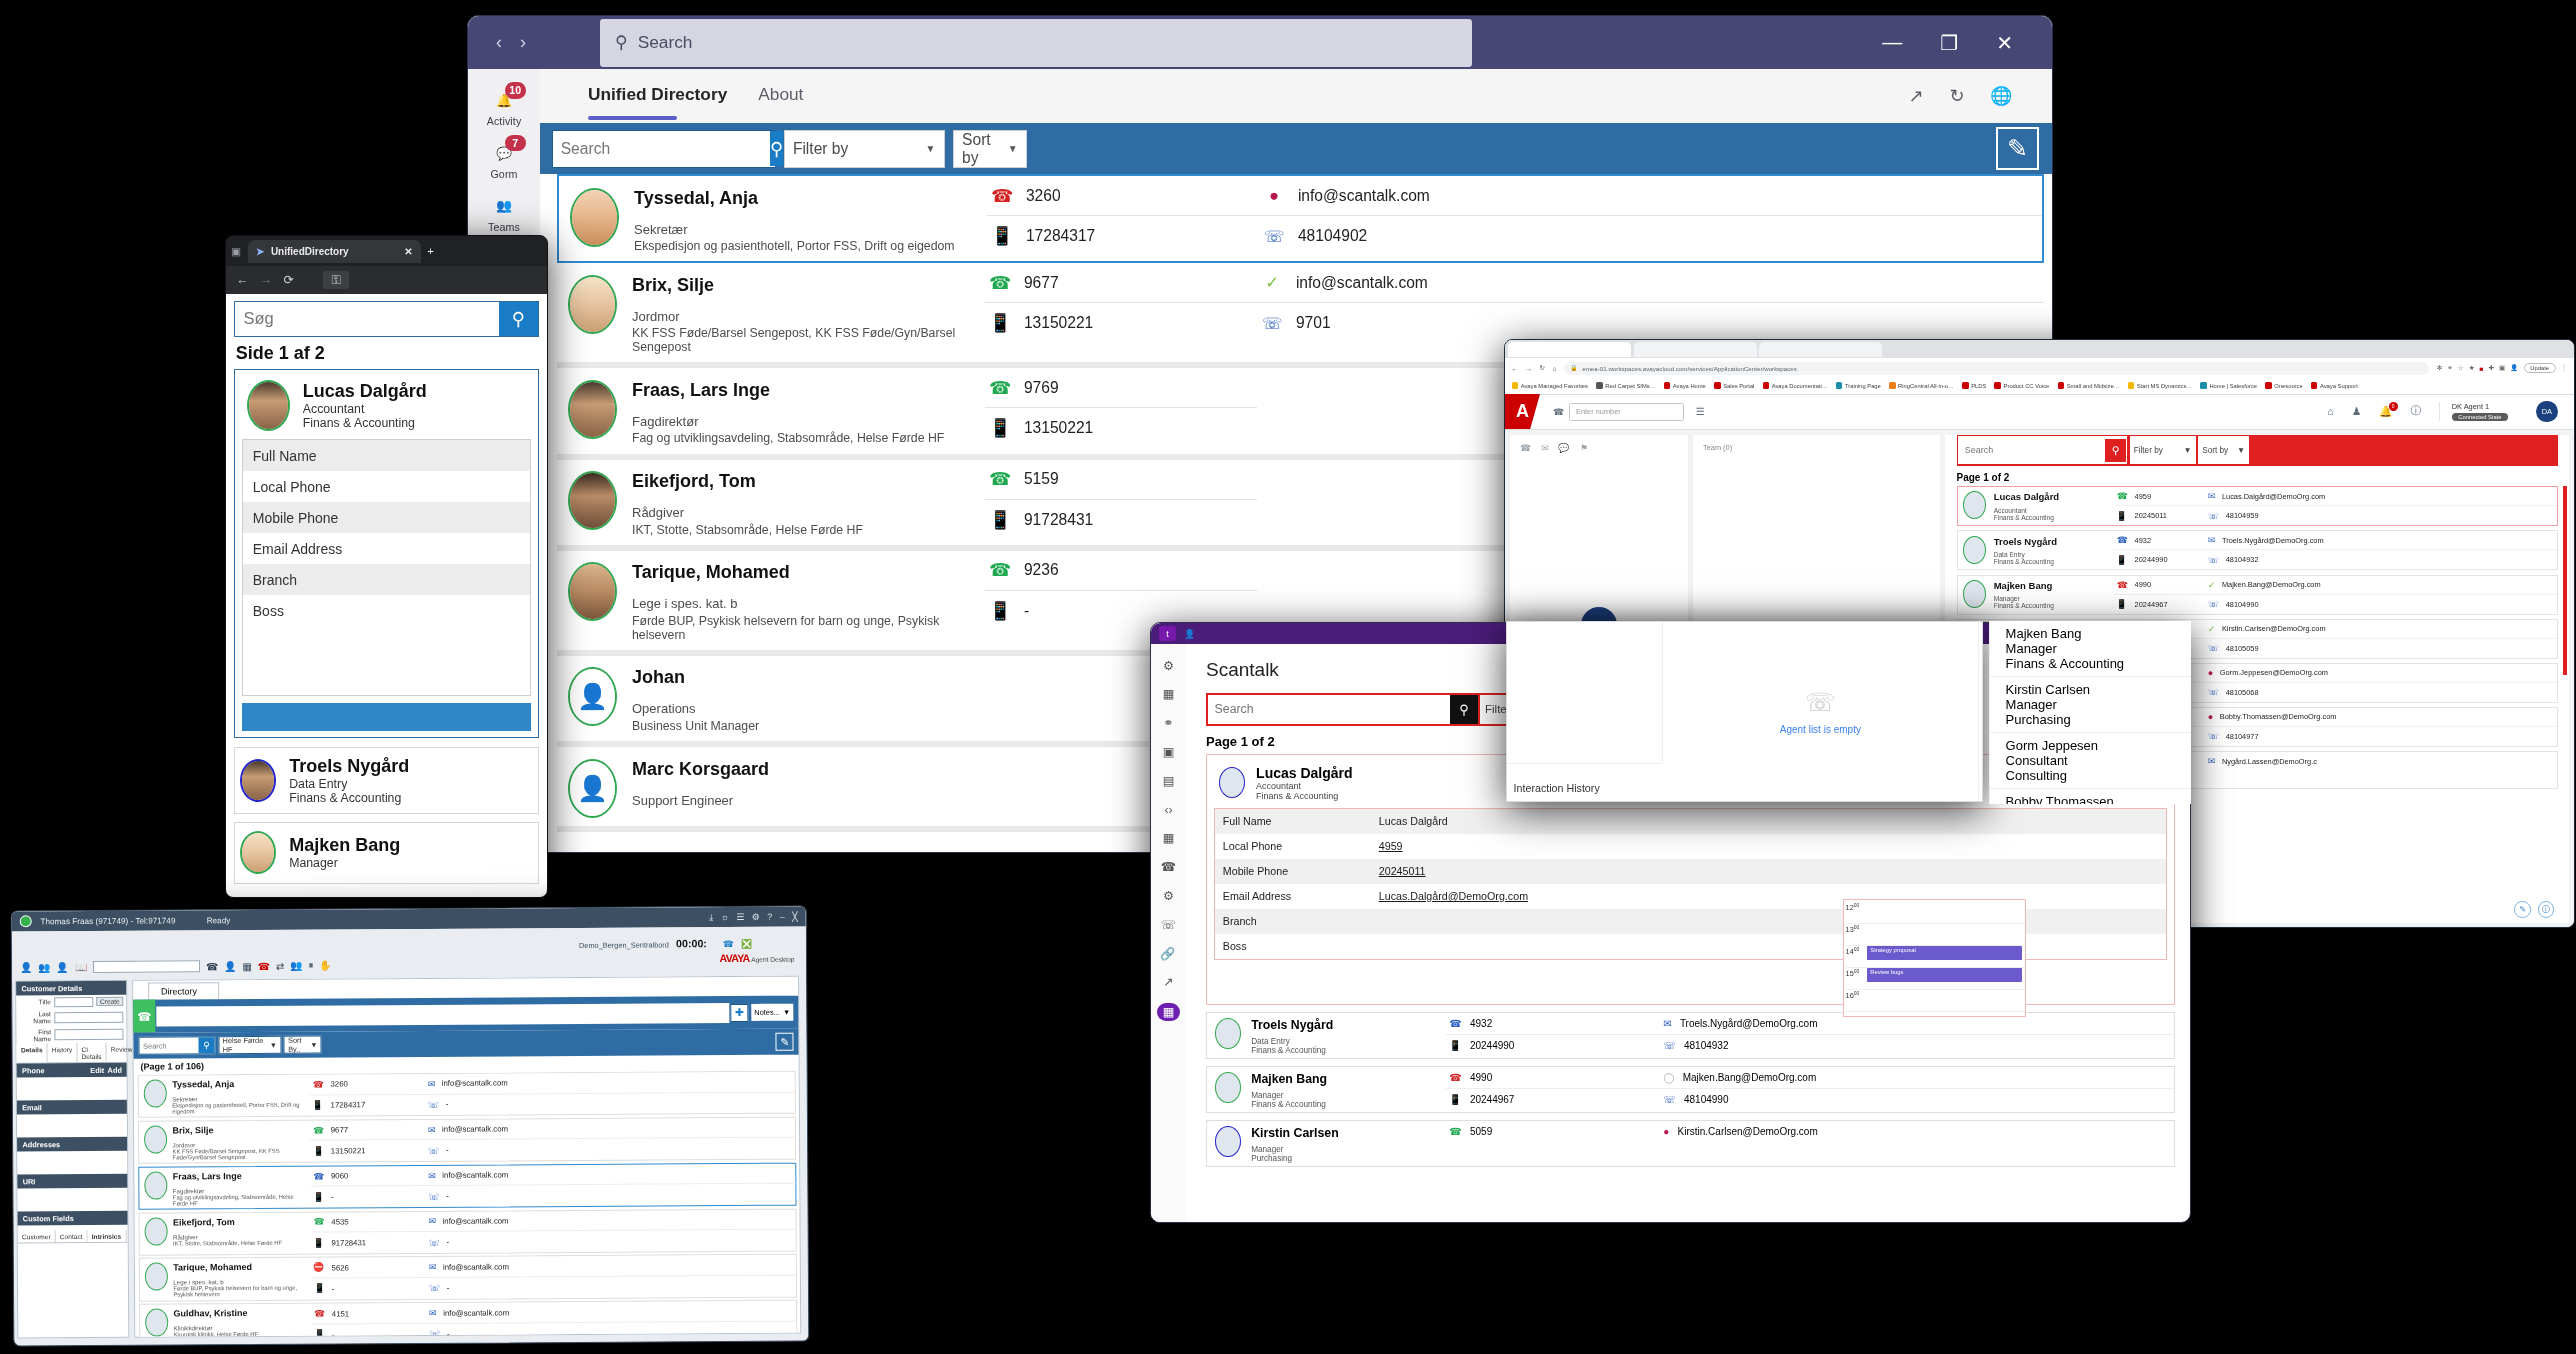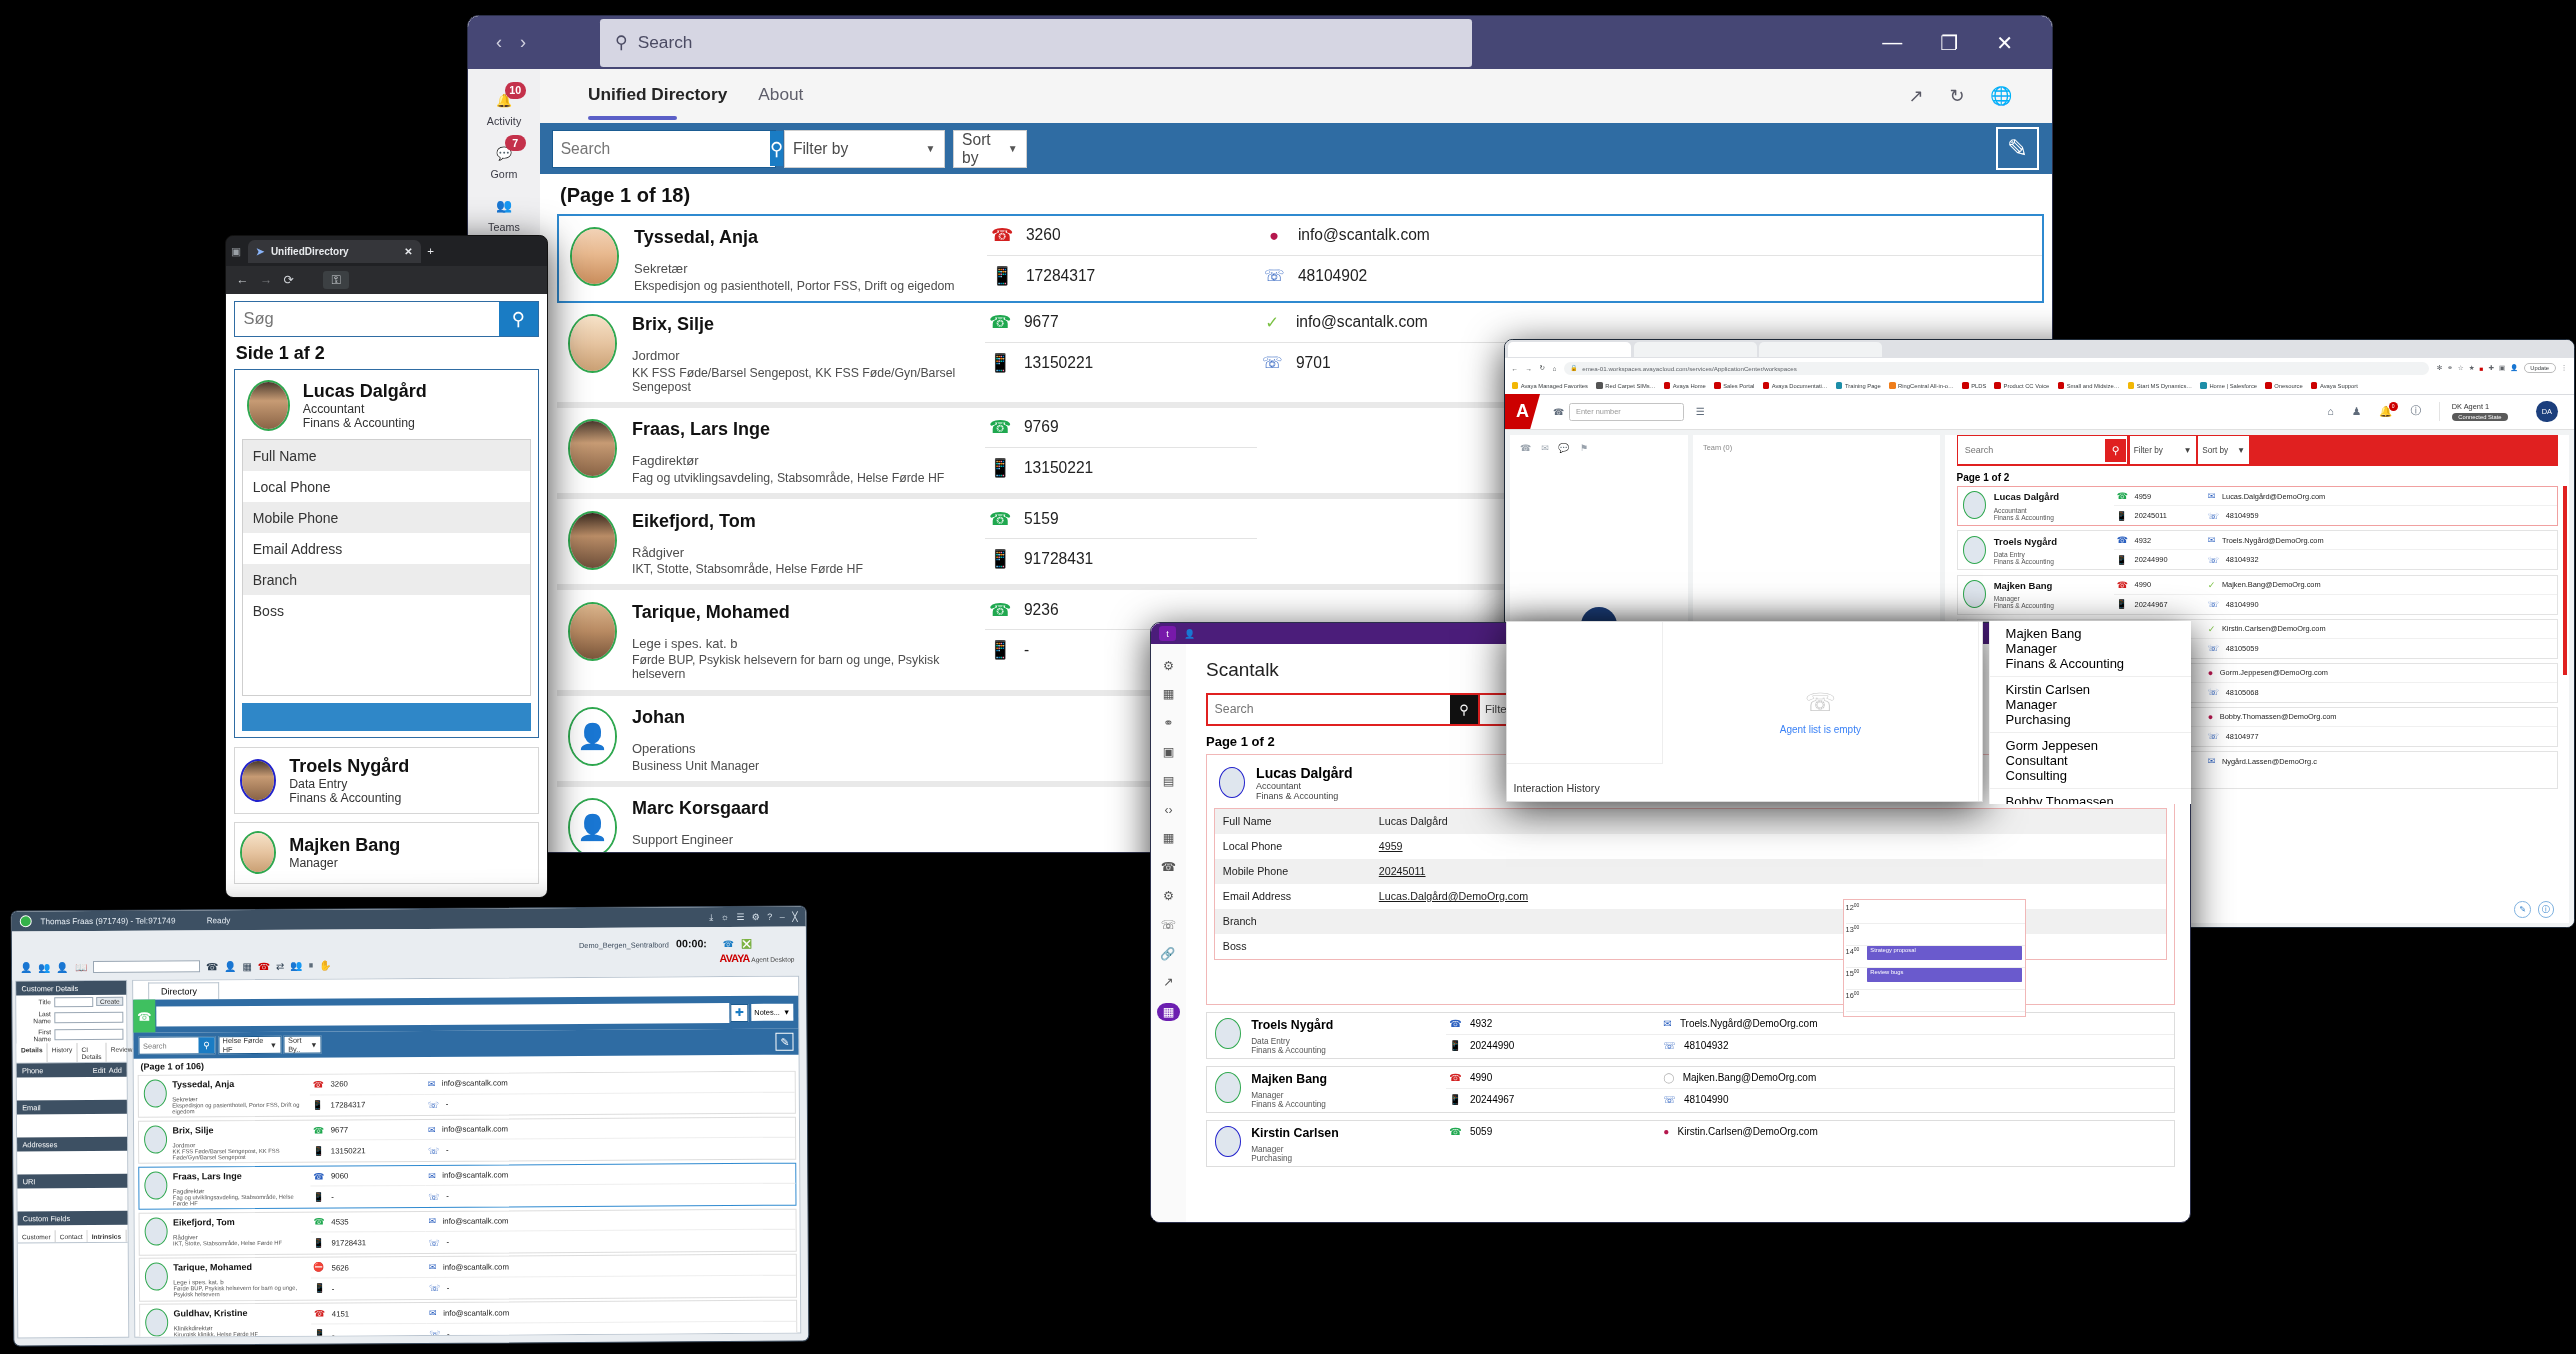--- a/index.html
+++ b/index.html
@@ -126,21 +126,21 @@
   #aad .avlogo { position:absolute; right:11.5px; top:25px; font-size:10.7px; font-weight:bold;
                  color:#cc0000; letter-spacing:-0.8px; }
   #aad .avlogo small { color:#444; font-weight:normal; font-size:6.6px; letter-spacing:0; }
   #aad .timer { position:absolute; right:99px; top:10px; font-size:7.4px; color:#3c4b5c; }
   #aad .timer b { font-size:10.7px; color:#111; margin-left:5px; }
   #aad .tbico { position:absolute; left:8.2px; top:30px; display:flex; gap:5.8px;
                 align-items:center; color:#2c3e50; font-size:10px; }
   #aad .tbico .fld { width:107px; height:11.5px; background:#fff; border:0.8px solid #9aa7b4; }
   #aad .main { display:flex; height:calc(100% - 69px); padding:0 6.6px 6.6px 3.3px; gap:5px; }
   #aad .side { width:112px; background:#fff; border:0.8px solid #b9c4cf; }
-  #aad .sh { background:#3d5063; color:#fff; font-size:7.4px; padding:2.5px 5px; }
+  #aad .sh { background:#3d5063; color:#fff; font-size:7.4px; padding:2.5px 5px;font-weight:bold; }
   #aad .sfld { display:flex; align-items:center; gap:3.3px; padding:1.6px 3.3px; font-size:6.6px; color:#333;}
   #aad .sfld .i { flex:1; height:10.7px; background:#fff; border:0.8px solid #9aa7b4; }
   #aad .stabs { display:flex; font-size:6.6px; border-bottom:0.8px solid #b9c4cf; }
   #aad .stabs div { padding:2.5px 4.1px; border-right:0.8px solid #ccc; color:#333; }
   #aad .stabs div.on { background:#fff; font-weight:bold; }
   #aad .right { flex:1; background:#fff; border:0.8px solid #b9c4cf; display:flex; flex-direction:column;}
   #aad .dirtab { font-size:9px; padding:3.3px 11.5px; border:0.8px solid #b9c4cf; border-bottom:0;
                  width:71px; background:#fff; margin-left:15px; margin-top:1.6px; }
   #aad .cbar { height:33px; background:#2f6ca3; display:flex; align-items:center; }
   #aad .cbar .ph { width:21.4px; height:33px; background:#3fc060; display:flex;
@@ -466,21 +466,20 @@
           <span>Filter by</span>
           <span class="cv">▼</span>
         </div>
         <div class="selwrap" style="width:74px;margin-left:8.2px;">
           <span>Sort by</span>
           <span class="cv">▼</span>
         </div>
         <div class="editicon">✎</div>
       </div>
 
-      <div class="pagelbl">(Page 1 of 18)</div>
       <div class="list" id="teams-list">
             <div class="crow sel">
          <div class="cleft">
            <div class="avatar">
                   <div class="ph f1"></div>
                 </div>
            <div>
              <div class="cname">Tyssedal, Anja</div>
              <div class="ctitle">Sekretær</div>
              <div class="cdept">Ekspedisjon og pasienthotell, Portor FSS, Drift og eigedom</div>

